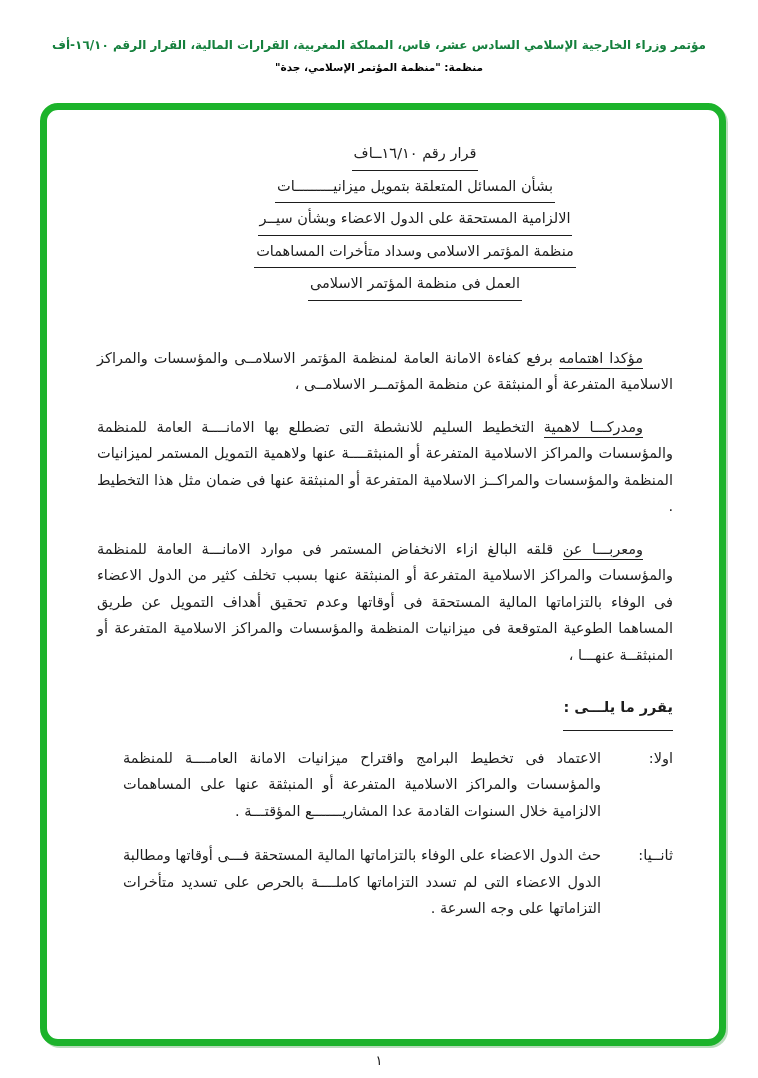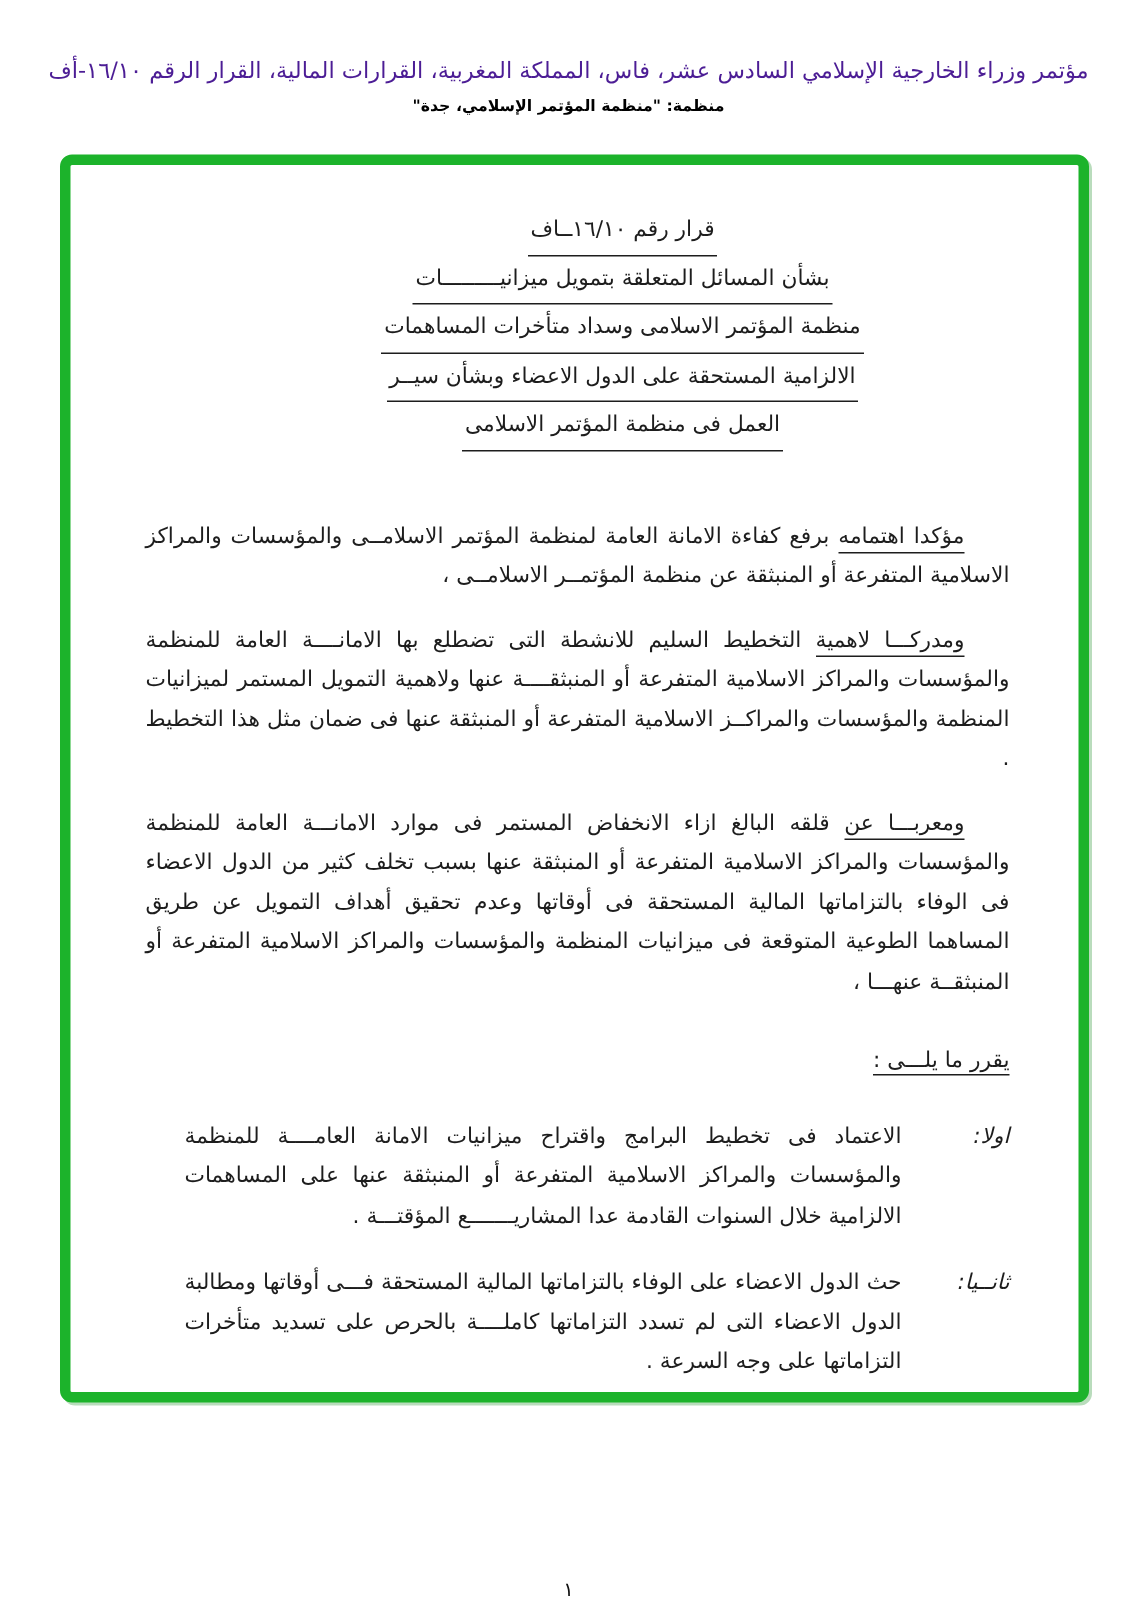--- a/index.html
+++ b/index.html
@@ -5,29 +5,29 @@
   html,body{margin:0;padding:0;background:#ffffff;}
   body{
     width:758px;height:1078px;
     font-family:"DejaVu Sans",sans-serif;
     color:#1d1d1d;
   }
   .page{position:relative;width:758px;height:1078px;background:#fff;overflow:hidden;}
 
   
   .top-header{ text-align:center; padding-top:38px; direction:rtl; }
-  .h1{ font-size:15px; font-weight:normal; color:#4c1d95; letter-spacing:0; }
+  .h1{ font-size:12px; font-weight:bold; color:#15803d; letter-spacing:0; }
   .h2{ font-size:10.5px; font-weight:bold; color:#000; margin-top:9px; }
 
   
   .frame{
     position:absolute; left:40px; top:103px;
-    width:686px; height:832px;
+    width:686px; height:943px;
     border:7px solid #1cb32b;
-    border-radius:8px;
+    border-radius:18px;
     box-sizing:border-box;
     box-shadow:2px 2px 0 rgba(24,140,34,.30);
     background:#fff;
     overflow:hidden;
   }
   .doc{
     direction:rtl;
     height:100%;
     box-sizing:border-box;
     padding:30px 46px 0 50px;
@@ -44,24 +44,24 @@
     display:inline-block;
     white-space:nowrap;
     border-bottom:1.5px solid #1d1d1d;
     padding:0 2px 3px 2px;
   }
 
   .para{ margin:0 0 16px 0; text-indent:30px; }
   .lead{ border-bottom:1.5px solid #1d1d1d; padding-bottom:2px;margin-top:12px; }
 
   .decides{ margin:26px 0 24px 0; text-align:right; }
-  .decides .u{ border-bottom:1.5px solid #1d1d1d; padding-bottom:1px; }
+  .decides .u{ border-bottom:1.5px solid #1d1d1d; padding-bottom:15px;font-weight:bold; }
 
   .item{ display:flex; margin-bottom:18px; }
-  .marker{ flex:0 0 auto; min-width:62px; padding-left:10px; white-space:nowrap;font-style:italic; }
+  .marker{ flex:0 0 auto; min-width:62px; padding-left:10px; white-space:nowrap; }
   .itext{ flex:1; text-align:justify; padding-left:26px; }
 
   .page-number{
     position:absolute; left:0; right:0; bottom:10px;
     text-align:center; font-size:13px; color:#111;
   }
 </style>
 </head>
 <body>
 
@@ -74,22 +74,22 @@
       <span>"منظمة المؤتمر الإسلامي، جدة"</span>
     </div>
   </div>
 
   <div class="frame" style="border-color: rgb(28, 179, 43);">
     <div class="doc">
 
       <div class="title-block">
         <div class="trow"><span class="tl">قرار رقم ١٦/١٠ــاف</span></div>
         <div class="trow"><span class="tl">بشأن المسائل المتعلقة بتمويل ميزانيـــــــــات</span></div>
+        <div class="trow"><span class="tl">الالزامية المستحقة على الدول الاعضاء وبشأن سيــر</span></div>
         <div class="trow"><span class="tl">منظمة المؤتمر الاسلامى وسداد متأخرات المساهمات</span></div>
-        <div class="trow"><span class="tl">الالزامية المستحقة على الدول الاعضاء وبشأن سيــر</span></div>
         <div class="trow"><span class="tl">العمل فى منظمة المؤتمر الاسلامى</span></div>
       </div>
 
 
       <p class="para"><span class="lead">مؤكدا اهتمامه</span><span> برفع كفاءة الامانة العامة لمنظمة المؤتمر الاسلامــى والمؤسسات والمراكز الاسلامية المتفرعة أو المنبثقة عن منظمة المؤتمــر الاسلامــى ،</span></p>
 
       <p class="para"><span class="lead">ومدركـــا لاهمية</span><span> التخطيط السليم للانشطة التى تضطلع بها الامانــــة العامة للمنظمة والمؤسسات والمراكز الاسلامية المتفرعة أو المنبثقــــة عنها ولاهمية التمويل المستمر لميزانيات المنظمة والمؤسسات والمراكــز الاسلامية المتفرعة أو المنبثقة عنها فى ضمان مثل هذا التخطيط .</span></p>
 
       <p class="para"><span class="lead">ومعربـــا عن</span><span> قلقه البالغ ازاء الانخفاض المستمر فى موارد الامانـــة العامة للمنظمة والمؤسسات والمراكز الاسلامية المتفرعة أو المنبثقة عنها بسبب تخلف كثير من الدول الاعضاء فى الوفاء بالتزاماتها المالية المستحقة فى أوقاتها وعدم تحقيق أهداف التمويل عن طريق المساهما الطوعية المتوقعة فى ميزانيات المنظمة والمؤسسات والمراكز الاسلامية المتفرعة أو المنبثقــة عنهـــا ،</span></p>
 

